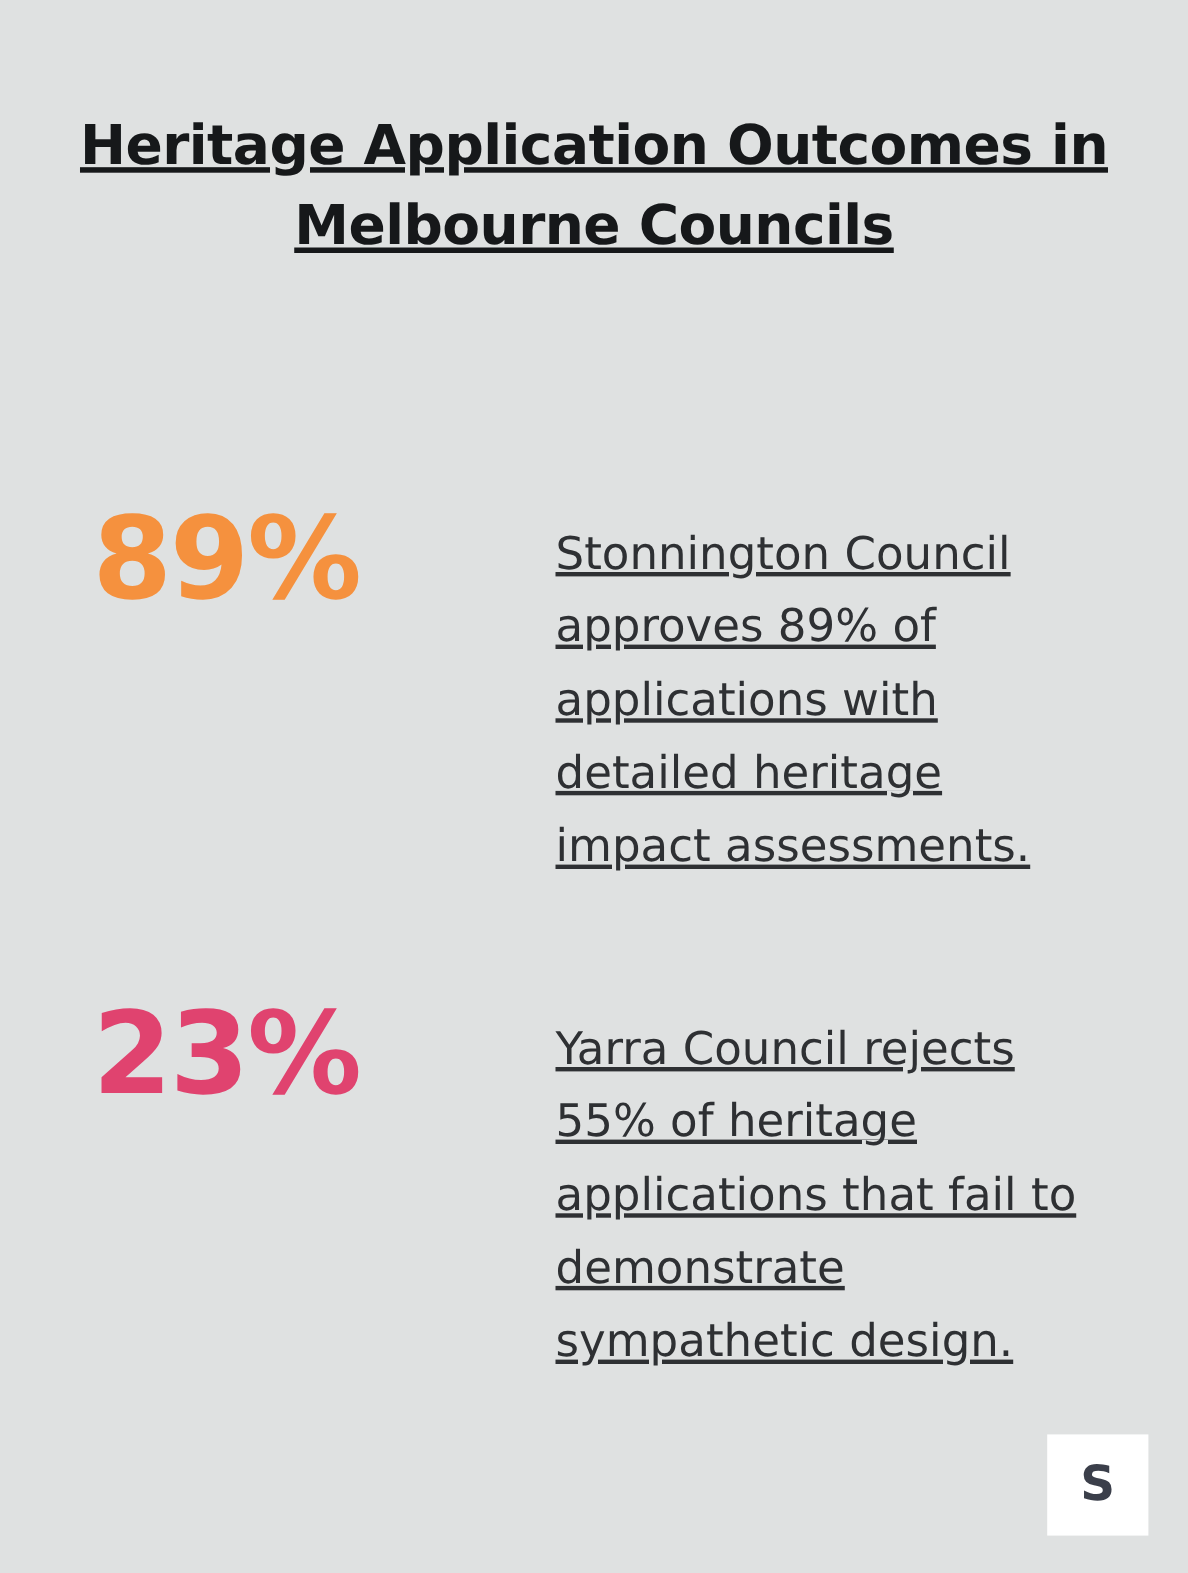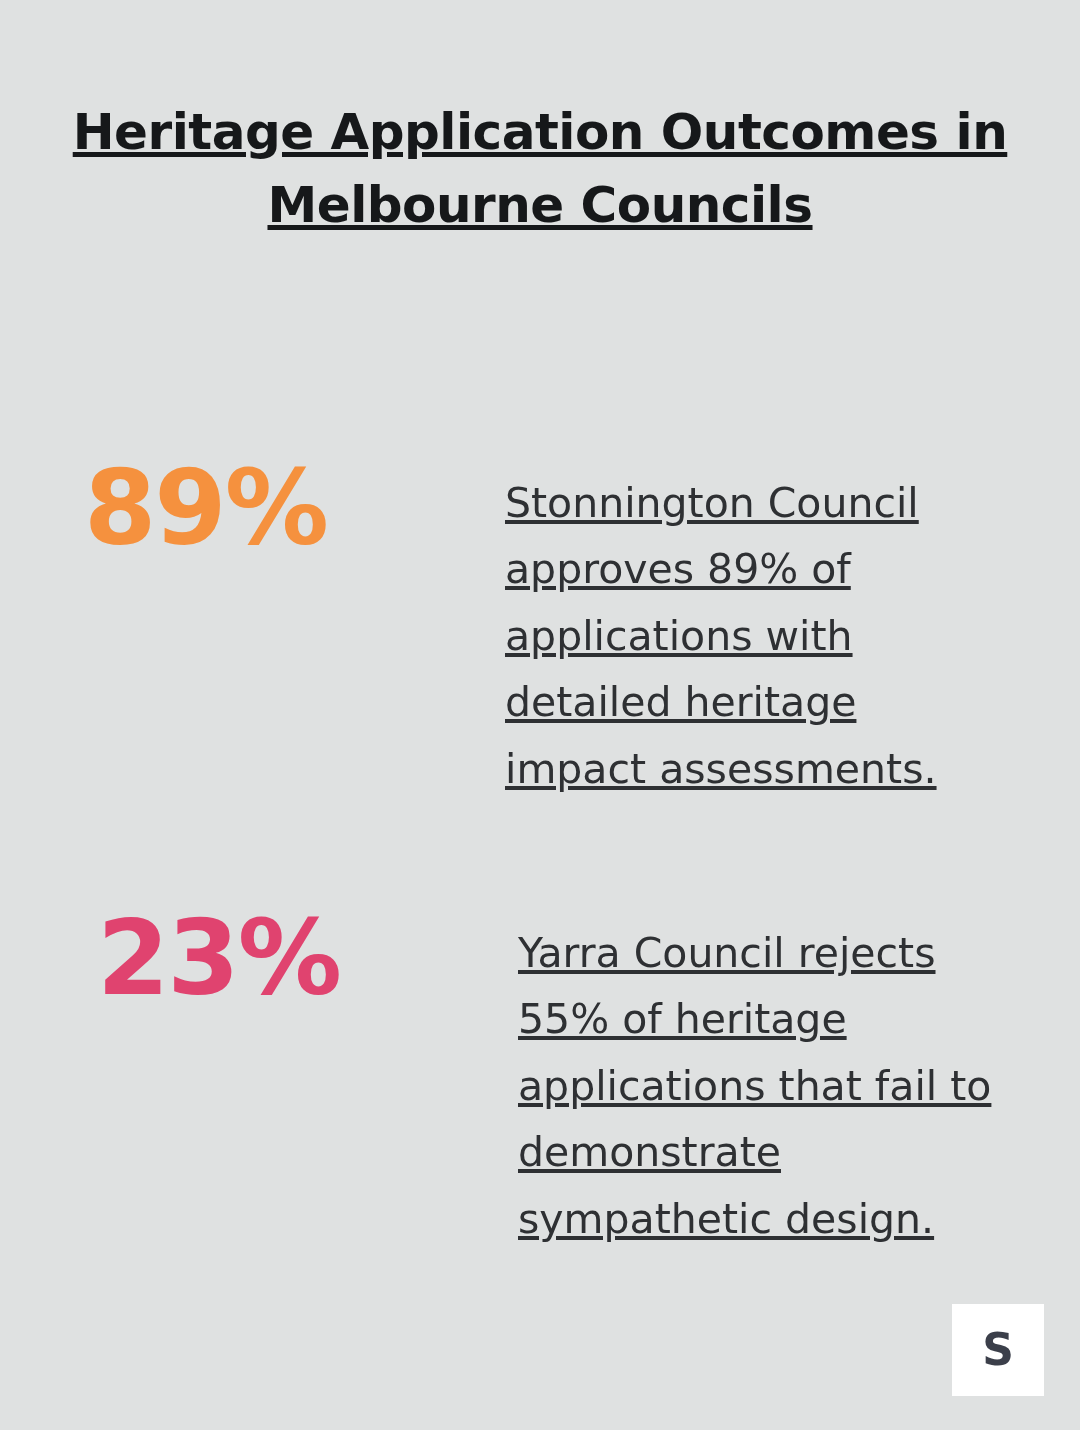--- a/index.html
+++ b/index.html
@@ -42,21 +42,20 @@
   }
   .stat-row {
     display: flex;
     align-items: flex-start;
     padding: 0 80px 0 84px;
     box-sizing: border-box;
     gap: 19px;
   }
   .stat-row.second {
     margin-top: 118px;
-    margin-left: 13px;
   }
   .stat-value {
     font-family: "DejaVu Sans", sans-serif;
     font-weight: bold;
     font-size: 104px;
     line-height: 1.0;
     letter-spacing: -2px;
     width: 400px;
     flex: 0 0 400px;
     text-align: left;

